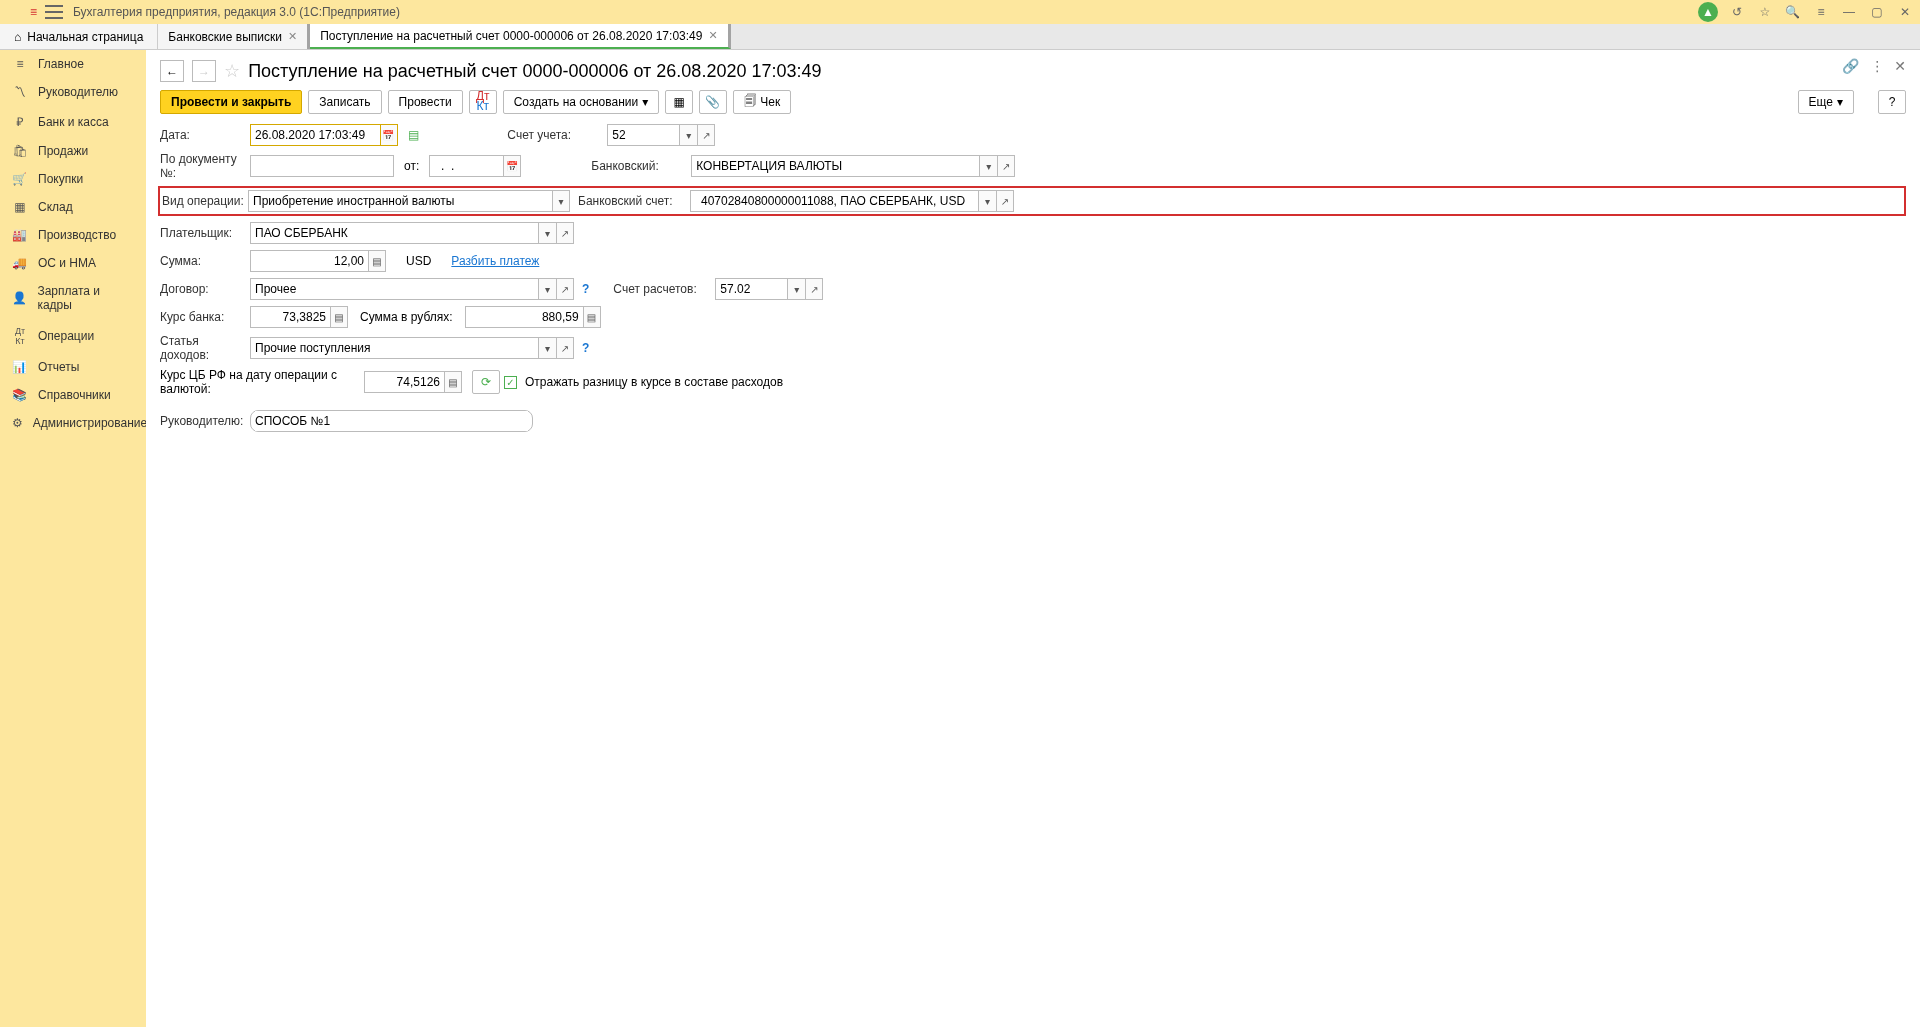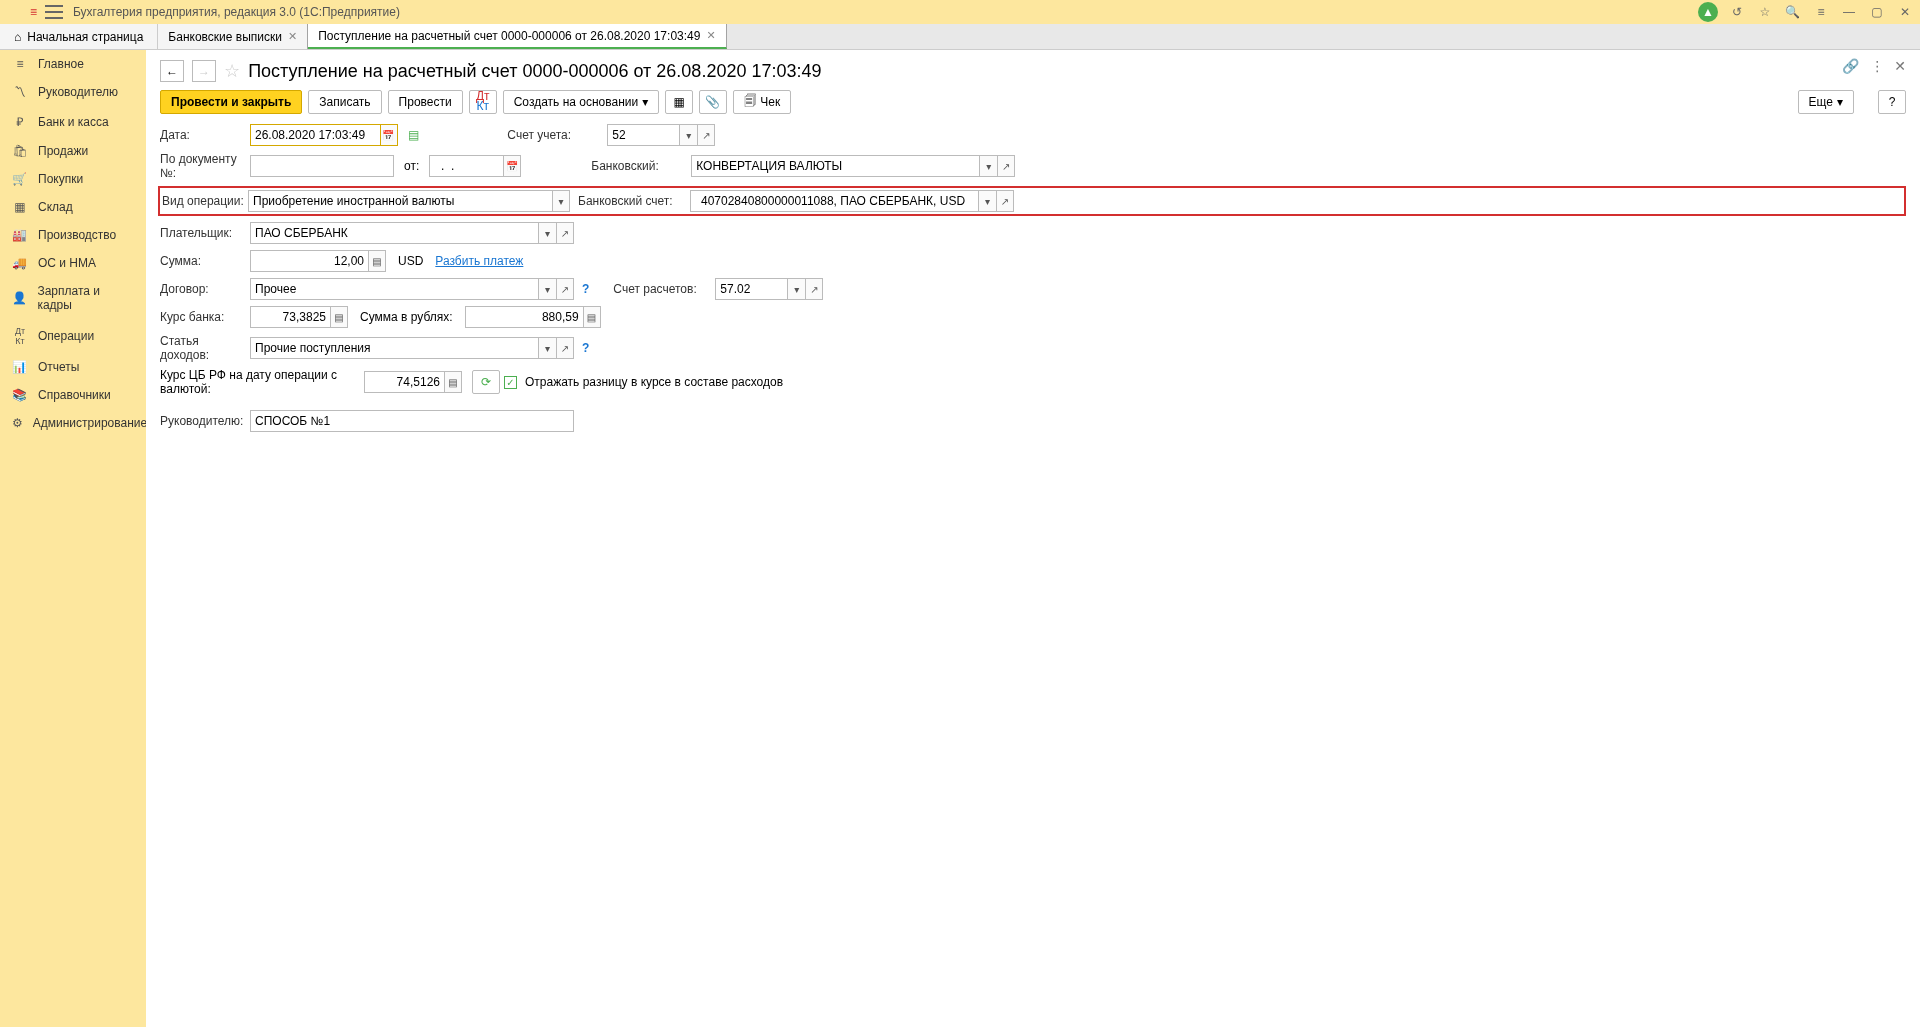--- a/index.html
+++ b/index.html
@@ -8,21 +8,21 @@
 .logo{color:#d32f2f;font-weight:bold;font-size:14px;margin-right:6px;margin-top:40px;}
 .ham{width:18px;height:14px;display:flex;flex-direction:column;justify-content:space-between;margin-right:10px;cursor:pointer;}
 .ham div{height:2px;background:#666;}
 .tb-title{flex:0 0 auto;color:#555;}
 .tb-spacer{flex:1;}
 .tb-icons{display:flex;gap:10px;align-items:center;}
 .tb-ico{width:18px;height:18px;display:flex;align-items:center;justify-content:center;color:#666;cursor:pointer;border-radius:3px;}
 .tb-ico.green{background:#4caf50;color:#fff;border-radius:50%;width:20px;height:20px;}
 .tabbar{height:26px;background:#e8e8e8;display:flex;align-items:stretch;border-bottom:1px solid #ccc;}
 .tab-home{display:flex;align-items:center;gap:6px;padding:0 14px;border-right:1px solid #ccc;background:#f5f5f5;}
-.tab{display:flex;align-items:center;gap:6px;padding:0 10px;border-right:1px solid #a3a3a3;background:#f5f5f5;cursor:pointer;}
+.tab{display:flex;align-items:center;gap:6px;padding:0 10px;border-right:3px solid #a3a3a3;background:#f5f5f5;cursor:pointer;}
 .tab.active{background:#fff;border-bottom:2px solid #4caf50;}
 .tab .x{color:#888;font-size:11px;}
 .main{display:flex;height:calc(1027px - 50px);}
 .sidebar{width:146px;background:#fde79e;}
 .side-item{display:flex;align-items:center;gap:10px;padding:7px 12px;color:#333;cursor:pointer;}
 .side-ico{width:16px;text-align:center;color:#555;}
 .content{flex:1;background:#fff;padding:10px 14px;position:relative;}
 .doc-head{display:flex;align-items:center;gap:8px;margin-bottom:8px;}
 .nav-btn{width:24px;height:22px;border:1px solid #bbb;background:#fff;display:flex;align-items:center;justify-content:center;cursor:pointer;}
 .nav-btn.dis{color:#ccc;}
@@ -272,21 +272,21 @@
       </div>
 
       <div class="row">
         <span class="lbl">Сумма:</span>
         <div class="fld-grp">
           <div class="fld num" style="width:118px;">
               <input value="12,00" style="">
             </div>
           <div class="mini">▤</div>
         </div>
-        <span style="margin:0 8px;">USD</span>
+        <span style="margin:0 16px;">USD</span>
         <span class="link">Разбить платеж</span>
       </div>
 
       <div class="row">
         <span class="lbl">Договор:</span>
         <div class="fld-grp">
           <div class="fld" style="width:288px;">
               <input value="Прочее" style="">
             </div>
           <div class="mini l">▾</div>
@@ -342,19 +342,19 @@
           <div class="mini">▤</div>
         </div>
         <button class="btn icon" style="margin-left:6px;color:#4caf50;">⟳</button>
         <span class="chk">✓</span>
         <span>Отражать разницу в курсе в составе расходов</span>
       </div>
 
 
       <div class="row" style="margin-top:14px;">
         <span class="lbl">Руководителю:</span>
-        <div class="fld" style="width:324px;">
+        <div class="fld" style="width:283px;border-radius:8px;">
             <input value="СПОСОБ №1" style="">
           </div>
       </div>
     </div>
   </div>
 </div>
 
 </body></html>

